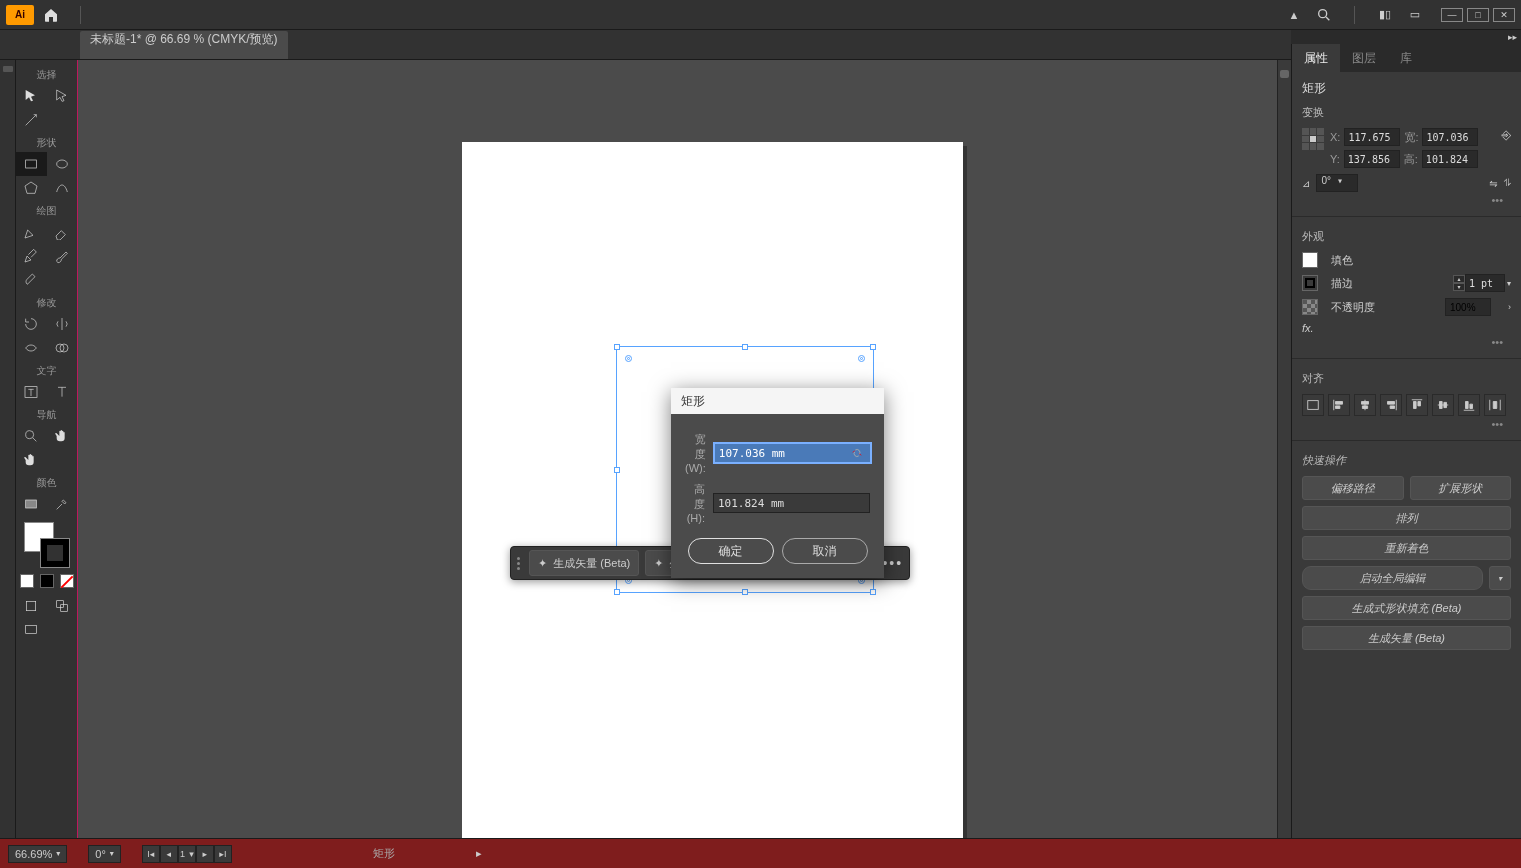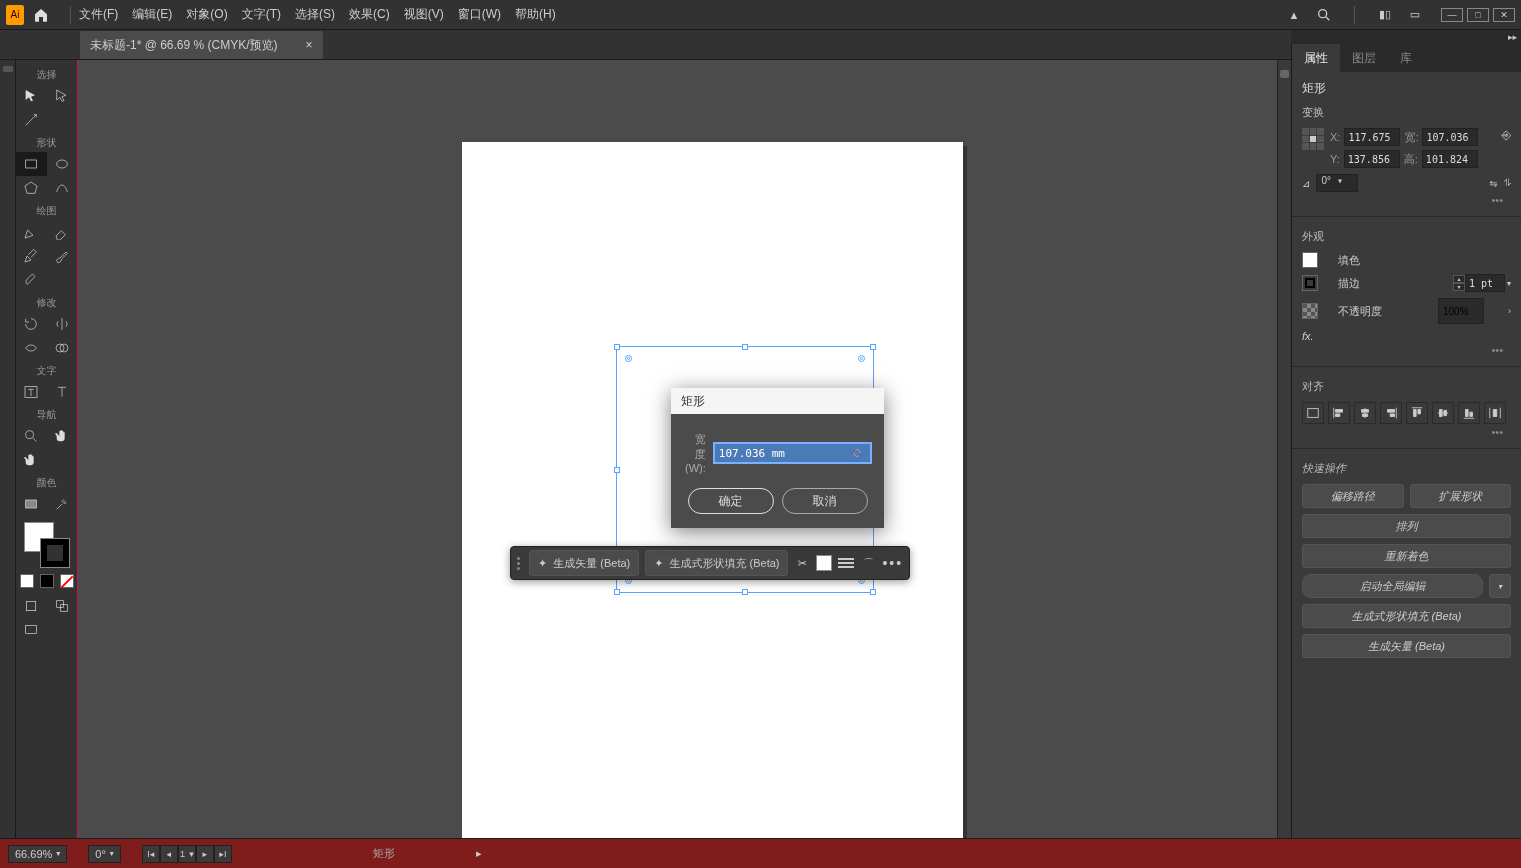--- a/index.html
+++ b/index.html
@@ -1,33 +1,33 @@
 <!DOCTYPE html>
 <html><head>
 <meta charset="utf-8">
 <style>
 * { margin: 0; padding: 0; box-sizing: border-box; font-family: "Microsoft YaHei", "Segoe UI", Arial, sans-serif; user-select: none; }
 body { background: #323232; color: #ccc; width: 1521px; height: 868px; overflow: hidden; position: relative; font-size: 11px; }
 
 
 .menu-bar { height: 30px; background: #323232; display: flex; align-items: center; padding: 0 6px; border-bottom: 1px solid #1a1a1a; }
-.ai-logo { width: 18px; height: 20px; background: #ff9a00; color: #330000; display: flex; align-items: center; justify-content: center; font-weight: normal; font-size: 10px; border-radius: 2px; margin-right: 8px; }
+.ai-logo { width: 28px; height: 20px; background: #ff9a00; color: #330000; display: flex; align-items: center; justify-content: center; font-weight: bold; font-size: 10px; border-radius: 2px; margin-right: 8px; }
 .home-ico { width: 18px; height: 18px; margin-right: 12px; display:flex; align-items:center; justify-content:center;}
 .home-ico svg { width:16px; height:16px; fill:#ddd; }
 .menu-items { display: flex; gap: 14px; }
 .menu-items span { font-size: 12px; cursor: default; }
 .menu-divider { width:1px; height:18px; background:#555; margin:0 8px; }
 .menu-right { margin-left: auto; display: flex; align-items: center; gap: 14px; }
 .win-controls { display:flex; gap:0; }
 .win-controls div { width:22px; height:14px; border:1px solid #888; margin-left:4px; display:flex; align-items:center; justify-content:center; font-size:9px; }
 .simple-ico { width:16px; height:16px; display:flex; align-items:center; justify-content:center; }
 
 
 .tab-bar { height: 30px; background: #323232; display: flex; align-items: flex-end; padding-left: 80px; border-bottom:1px solid #1a1a1a;}
-.doc-tab { height: 28px; background: #4b4b4b; padding: 0 10px; display: flex; align-items: center; gap: 28px; font-size: 12px; border-top-left-radius:2px; border-top-right-radius:2px;}
+.doc-tab { height: 28px; background: #4b4b4b; padding: 0 10px; display: flex; align-items: center; gap: 28px; font-size: 12px; border-top-left-radius:2px; border-top-right-radius:2px;flex-direction:column;}
 .doc-tab .close-x { font-size:12px; }
 
 
 .left-strip { position:absolute; left:0; top:60px; bottom:30px; width:16px; background:#323232; border-right:1px solid #1a1a1a; display:flex; justify-content:center; padding-top:6px;}
 .left-strip .handle { width:10px; height:6px; background:#555; border-radius:1px;}
 
 
 .toolbar { position: absolute; left: 16px; top: 60px; bottom: 30px; width: 62px; background: #323232; border-right: 1px solid #be185d; padding-top: 4px; }
 .tool-label { text-align:center; font-size:10px; color:#999; margin:4px 0 2px; }
 .tool-row { display:flex; height:24px; }
@@ -86,29 +86,29 @@
 .p-tab.active { background:#3a3a3a; color:#eee;}
 .section { padding:8px 10px; border-bottom:1px solid #2a2a2a;}
 .sec-title { font-size:12px; color:#ddd; margin-bottom:8px;}
 .sub-title { font-size:11px; color:#bbb; margin:4px 0 8px;}
 .ref-pt { width:22px; height:22px; display:grid; grid-template-columns:repeat(3,1fr); grid-template-rows:repeat(3,1fr); gap:1px;}
 .ref-pt div{background:#555;} .ref-pt div.on{background:#ccc;}
 .num-field { height:18px; background:#2a2a2a; border:1px solid #222; color:#ddd; padding:0 3px; font-size:10px; font-family:monospace; width:56px;}
 .lbl { color:#999; text-align:right;}
 .angle-row { display:flex; align-items:center; gap:6px; margin-top:6px; font-size:10px;}
 .angle-sel { background:#2a2a2a; border:1px solid #222; height:18px; padding:0 14px 0 4px; position:relative; font-family:monospace;}
-.appear-row { display:flex; align-items:center; gap:20px; margin:6px 0; font-size:11px;}
+.appear-row { display:flex; align-items:center; gap:13px; margin:6px 0; font-size:11px;}
 .swatch-sm { width:16px; height:16px; border:1px solid #666;}
 .swatch-sm.fill{background:#fff;} 
 .swatch-sm.stroke{background:#3a3a3a; position:relative;} .swatch-sm.stroke::after{content:"";position:absolute;inset:4px;background:#3a3a3a;box-shadow:0 0 0 2px #000;}
 .swatch-sm.op{background:repeating-conic-gradient(#888 0 25%,#555 0 50%) 0 0/8px 8px;}
 .stepper { display:flex; align-items:center; margin-left:auto;}
 .stepper-btns{display:flex;flex-direction:column;}
 .stepper-btns div{width:12px;height:8px;background:#2a2a2a;border:1px solid #555;font-size:6px;text-align:center;line-height:6px;}
-.op-field { width:46px; height:18px; background:#2a2a2a; border:1px solid #222; padding:12px 4px; font-size:10px; margin-left:auto;}
+.op-field { width:46px; height:18px; background:#2a2a2a; border:1px solid #222; padding:4px 4px; font-size:10px; margin-left:auto;}
 .align-row { display:flex; gap:4px; flex-wrap:wrap;}
 .align-btn { width:22px; height:22px; background:#3a3a3a; border:1px solid #2a2a2a; display:flex; align-items:center; justify-content:center;}
 .align-btn svg{width:14px;height:14px;stroke:#ccc;fill:#ccc;}
 .quick-actions { display:flex; flex-wrap:wrap; gap:6px;}
 .qa-btn { flex:1 1 calc(50% - 3px); height:24px; background:#4b4b4b; border:1px solid #555; border-radius:3px; font-size:11px; display:flex; align-items:center; justify-content:center;}
 .qa-btn.full { flex:1 1 100%;}
 .qa-btn.split { flex:1 1 calc(100% - 28px);border-radius:9px;}
 .qa-drop { width:22px; height:24px; background:#4b4b4b; border:1px solid #555; border-radius:3px; display:flex;align-items:center;justify-content:center;font-size:8px;}
 .menu-dots { text-align:right; padding:2px 8px; color:#888;}
 
@@ -127,31 +127,20 @@
 <body>
 
 <div class="menu-bar">
   <div class="ai-logo">Ai</div>
   <div class="home-ico">
       <svg viewBox="0 0 24 24">
         <path d="M3 11l9-8 9 8v10a1 1 0 0 1-1 1h-5v-7h-6v7H4a1 1 0 0 1-1-1z"></path>
       </svg>
     </div>
   <div class="menu-divider"></div>
-  <div class="menu-items">
-    <span>文件(F)</span>
-    <span>编辑(E)</span>
-    <span>对象(O)</span>
-    <span>文字(T)</span>
-    <span>选择(S)</span>
-    <span>效果(C)</span>
-    <span>视图(V)</span>
-    <span>窗口(W)</span>
-    <span>帮助(H)</span>
-  </div>
   <div class="menu-right">
     <div class="simple-ico">▲</div>
     <div class="simple-ico">
         <svg viewBox="0 0 24 24" fill="none" stroke="#ccc" stroke-width="2">
           <circle cx="10" cy="10" r="6"></circle>
           <path d="M15 15l5 5"></path>
         </svg>
       </div>
     <div class="menu-divider"></div>
     <div class="simple-ico">▮▯</div>
@@ -405,20 +394,24 @@
     <div class="ctx-dots">•••</div>
   </div>
 
   <div class="dialog">
     <div class="dialog-titlebar">矩形</div>
     <div class="dialog-body">
       <div class="d-row">
         <label>宽度 (W):</label>
         <input class="d-input sel" value="107.036 mm" style="">
       </div>
+      <div class="d-row">
+        <label>高度 (H):</label>
+        <input class="d-input" value="101.824 mm" style="">
+      </div>
       <div class="link-ico"><svg viewBox="0 0 24 24">
             <path d="M9 7a5 5 0 0 1 7 7M15 17a5 5 0 0 1-7-7" stroke-width="1.5"></path>
             <path d="M8 8l-3 3m11 2l3 3" stroke="red" stroke-width="1.5"></path>
           </svg></div>
       <div class="d-buttons">
         <div class="d-btn primary">确定</div>
         <div class="d-btn">取消</div>
       </div>
     </div>
   </div>

